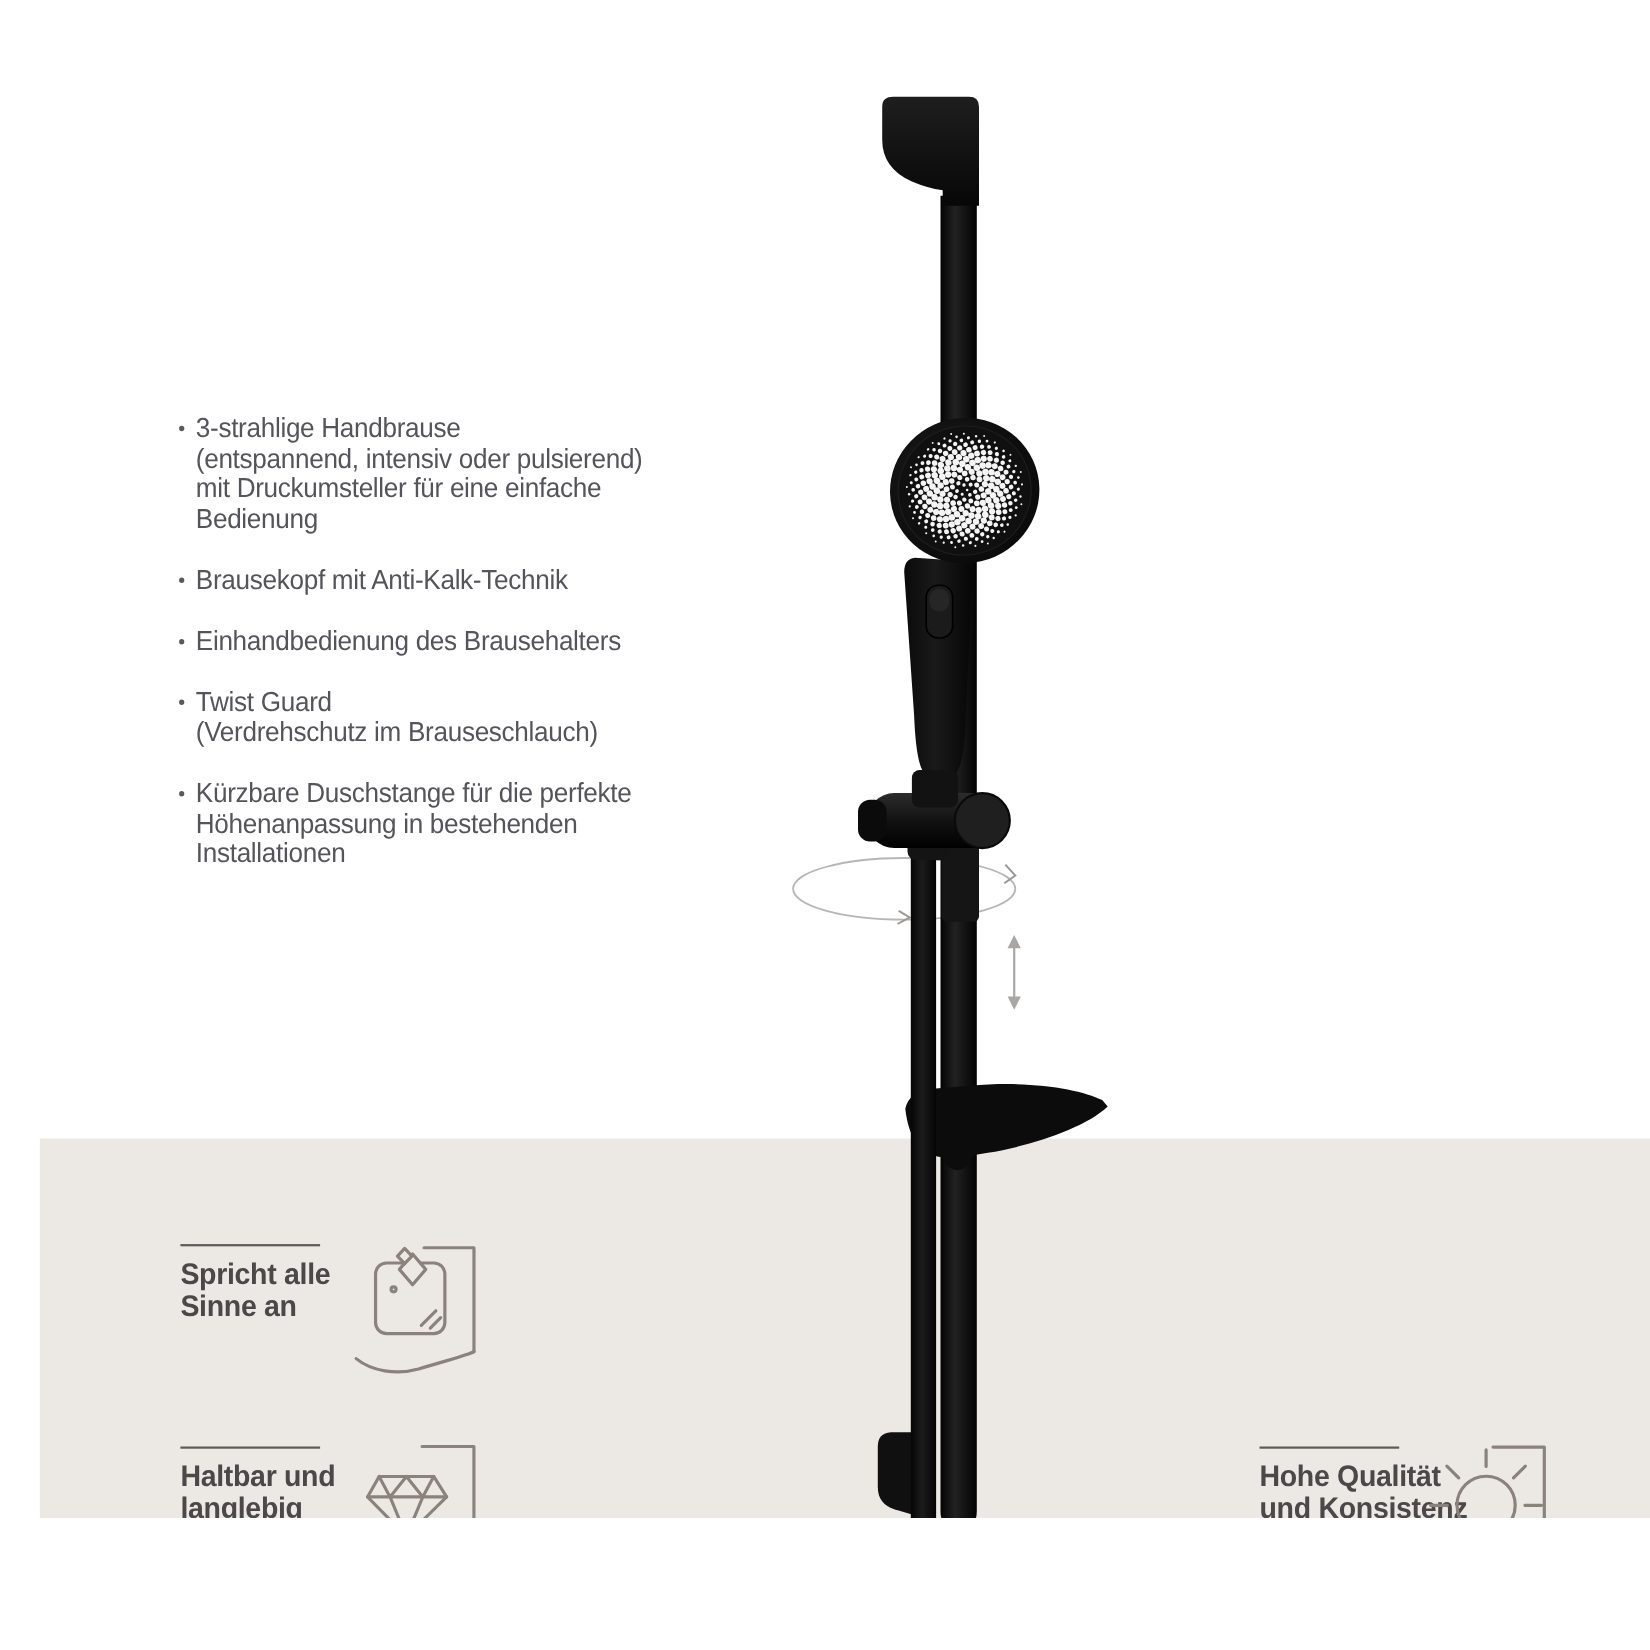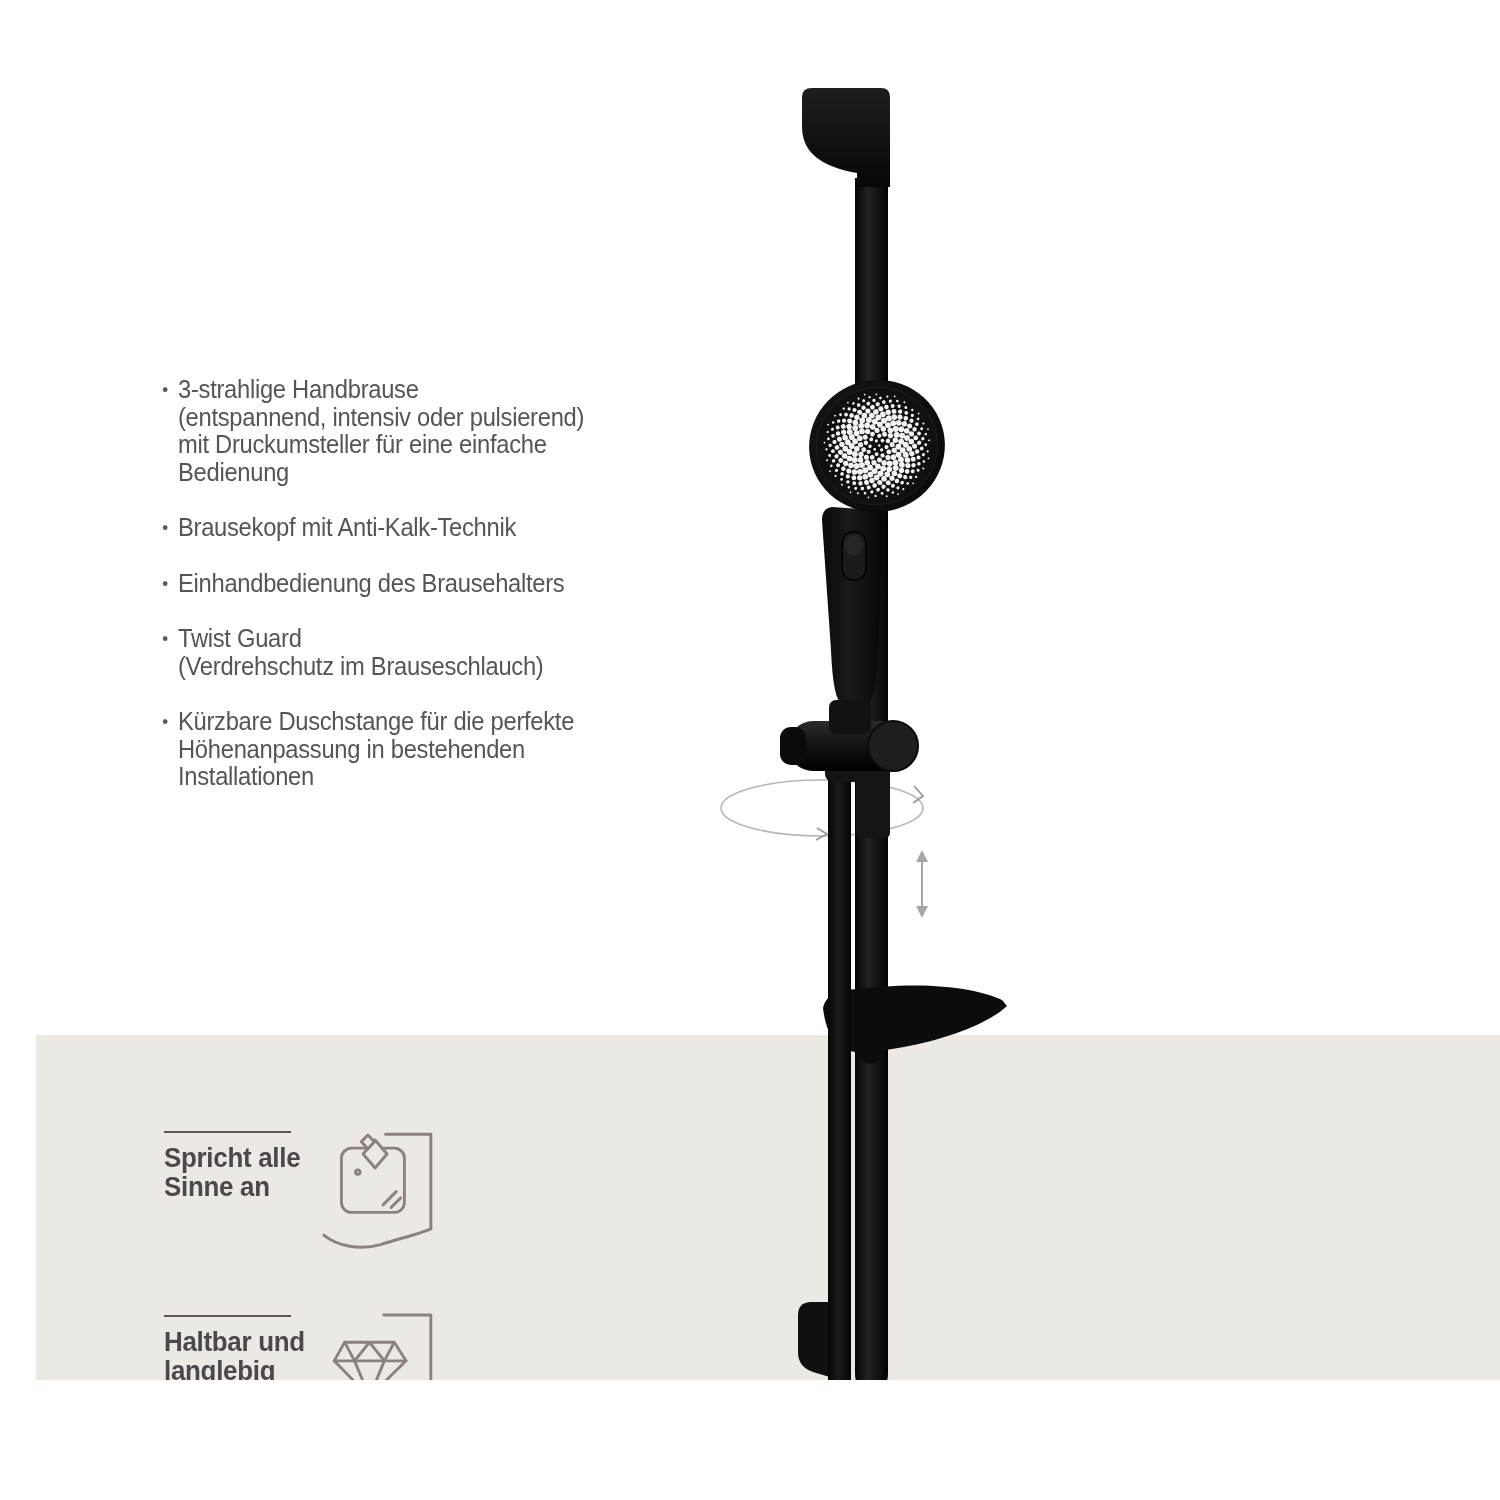--- a/index.html
+++ b/index.html
@@ -435,13 +435,26 @@
       <path class="icon-stroke" d="M3,85 C14,94 32,97 48,92.5 C66,87 80,83.5 88,80"></path>
       <rect class="icon-stroke" x="17" y="16" width="50" height="51" rx="8"></rect>
       <circle class="icon-stroke" cx="30" cy="35" r="1.8"></circle>
       <path class="icon-stroke" d="M50,61 L60.5,50.5 M56.5,63 L64,55.5"></path>
       <path class="icon-bgfill" d="M43.7,9.5 L53.2,20.6 L43.7,31.7 L34.2,20.6 Z"></path>
       <path class="icon-bgfill" d="M38,5.5 L43.2,11 L38,16.5 L32.8,11 Z"></path>
     </svg>
   </div>
 
 
+  <div class="benefit b4">
+    <div class="benefit-rule"></div>
+    <div class="benefit-title">
+      <div>Hohe Qualität</div>
+      <div>und Konsistenz</div>
+    </div>
+    <svg class="benefit-icon" viewBox="0 0 100 100">
+      <path class="icon-stroke" d="M55,6 H92 V80"></path>
+      <path class="icon-stroke" d="M6,88 C20,97 36,99 54,93 C72,87 84,83 92,80"></path>
+      <circle class="icon-stroke" cx="50" cy="48" r="21"></circle>
+      <path class="icon-stroke" d="M78,48 L90,48 M69.8,67.8 L78.3,76.3 M50,76 L50,88 M30.2,67.8 L21.7,76.3 M22,48 L10,48 M30.2,28.2 L21.7,19.7 M50,20 L50,8 M69.8,28.2 L78.3,19.7"></path>
+    </svg>
+  </div>
 </div>
 
 </body></html>

